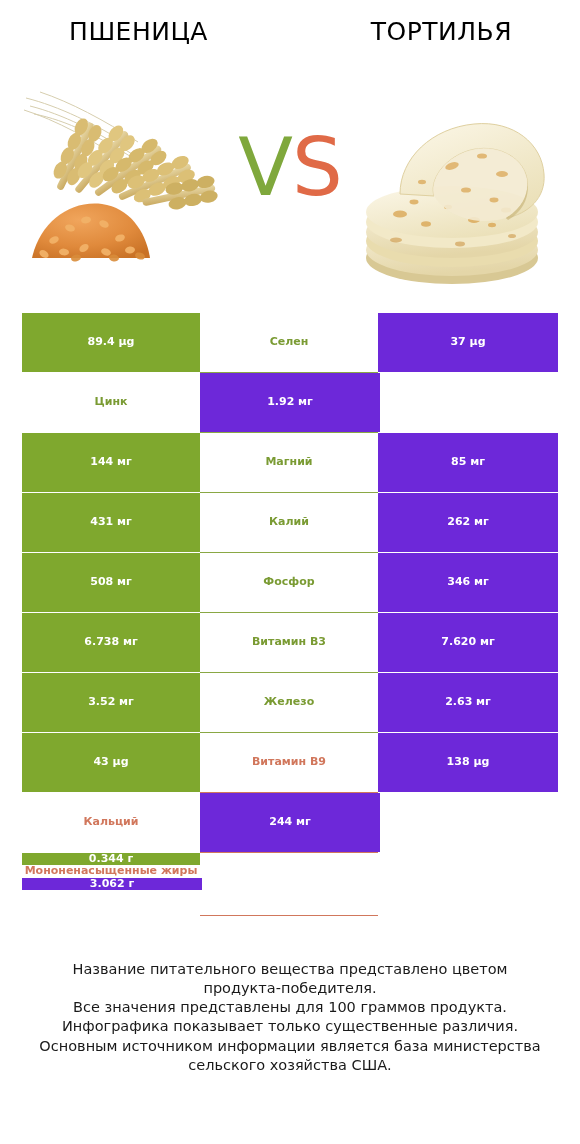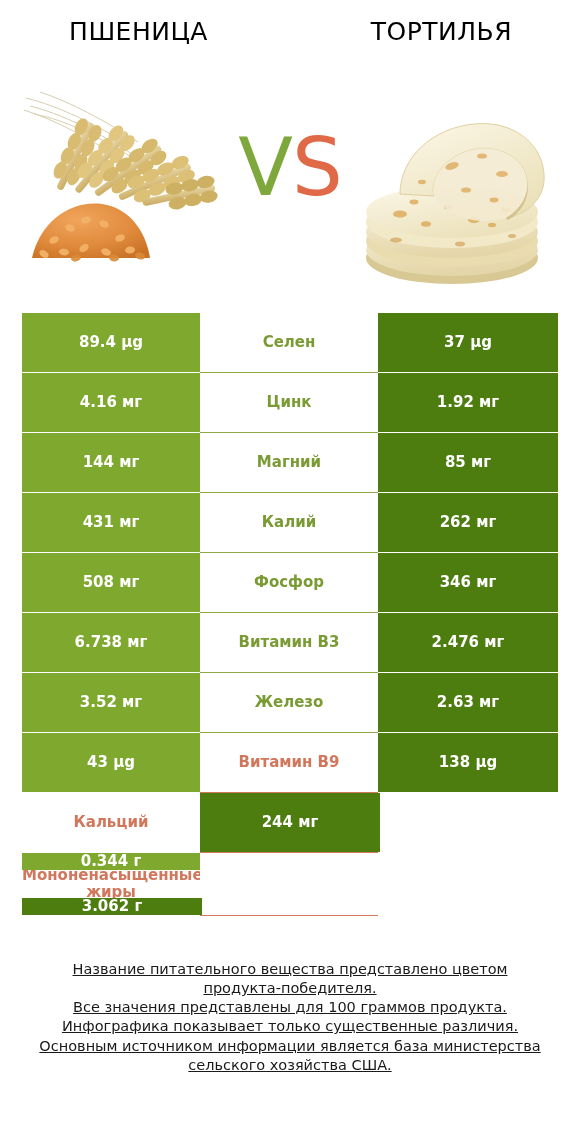--- a/index.html
+++ b/index.html
@@ -88,21 +88,21 @@
     display: flex;
     height: 59px;
     margin-bottom: 1px;
   }
   .row.tall { height: 62px; flex-direction: column; }
 
   .cell {
     display: flex;
     align-items: center;
     justify-content: center;
-    font-size: 15px;
+    font-size: 11px;
     font-weight: 700;
     text-align: center;
     line-height: 1.12;
   }
   .cell-left {
     width: 178px;
     background: #7fa82e;
     color: #ffffff;
   }
   .cell-mid {
@@ -111,21 +111,21 @@
     overflow: hidden;
     white-space: nowrap;
   }
   .cell-mid .label-inner {
     white-space: normal;
     width: 178px;
     text-align: center;
   }
   .cell-right {
     width: 180px;
-    background: #4d7c0f;
+    background: #6d28d9;
     color: #ffffff;
   }
   .label-green { color: #7a9b33; }
   .label-red   { color: #d1775c; }
 
   
   .row .cell-mid::after {
     content: "";
     position: absolute;
     left: 178px;
@@ -141,21 +141,21 @@
     position: absolute;
     left: 0;
     top: 960px;
     width: 580px;
     text-align: center;
     color: #1a1a1a;
     font-size: 14.5px;
     line-height: 1.32;
     font-family: "DejaVu Sans", "Liberation Sans", sans-serif;
   }
-  .footer p { margin: 0; text-decoration: underline; }
+  .footer p { margin: 0; }
 </style>
 </head>
 <body>
 
 <div class="page">
 
   <div class="header">
     <div class="header-title left">ПШЕНИЦА</div>
     <div class="header-title right">ТОРТИЛЬЯ</div>
   </div>
@@ -334,21 +334,20 @@
 
     <div class="row div-green">
       <div class="cell cell-left">89.4 µg</div>
       <div class="cell cell-mid">
           <span class="label-inner label-green">Селен</span>
         </div>
       <div class="cell cell-right">37 µg</div>
     </div>
 
     <div class="row div-green">
-      <div class="cell cell-left">4.16 мг</div>
       <div class="cell cell-mid">
           <span class="label-inner label-green">Цинк</span>
         </div>
       <div class="cell cell-right">1.92 мг</div>
     </div>
 
     <div class="row div-green">
       <div class="cell cell-left">144 мг</div>
       <div class="cell cell-mid">
           <span class="label-inner label-green">Магний</span>
@@ -370,21 +369,21 @@
           <span class="label-inner label-green">Фосфор</span>
         </div>
       <div class="cell cell-right">346 мг</div>
     </div>
 
     <div class="row div-green">
       <div class="cell cell-left">6.738 мг</div>
       <div class="cell cell-mid">
           <span class="label-inner label-green">Витамин B3</span>
         </div>
-      <div class="cell cell-right">2.476 мг</div>
+      <div class="cell cell-right">7.620 мг</div>
     </div>
 
     <div class="row div-green">
       <div class="cell cell-left">3.52 мг</div>
       <div class="cell cell-mid">
           <span class="label-inner label-green">Железо</span>
         </div>
       <div class="cell cell-right">2.63 мг</div>
     </div>
 

